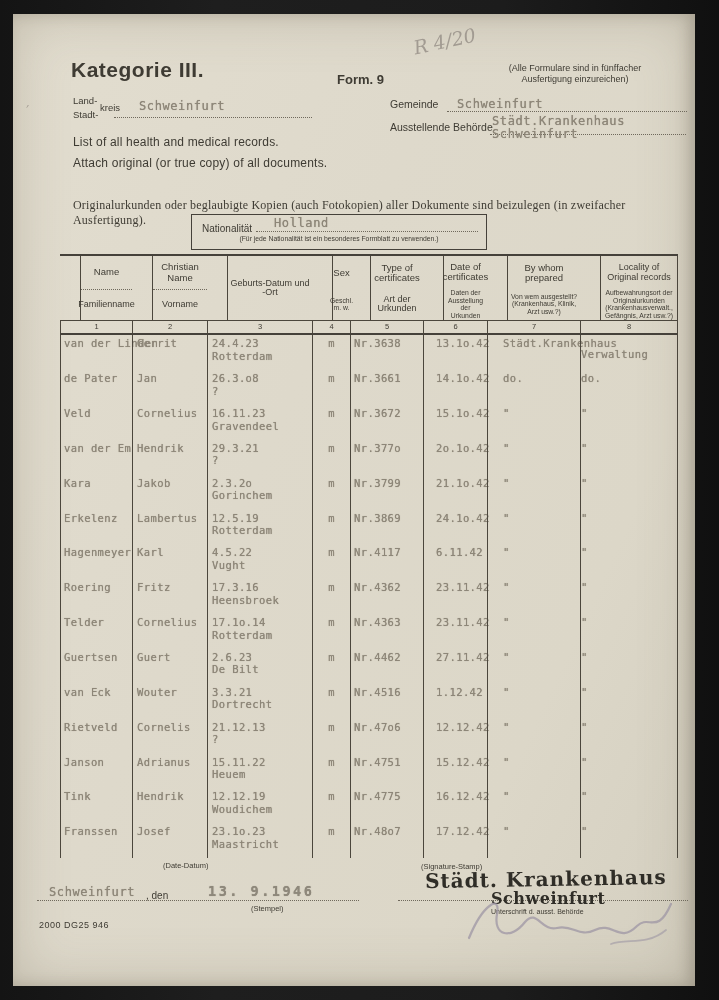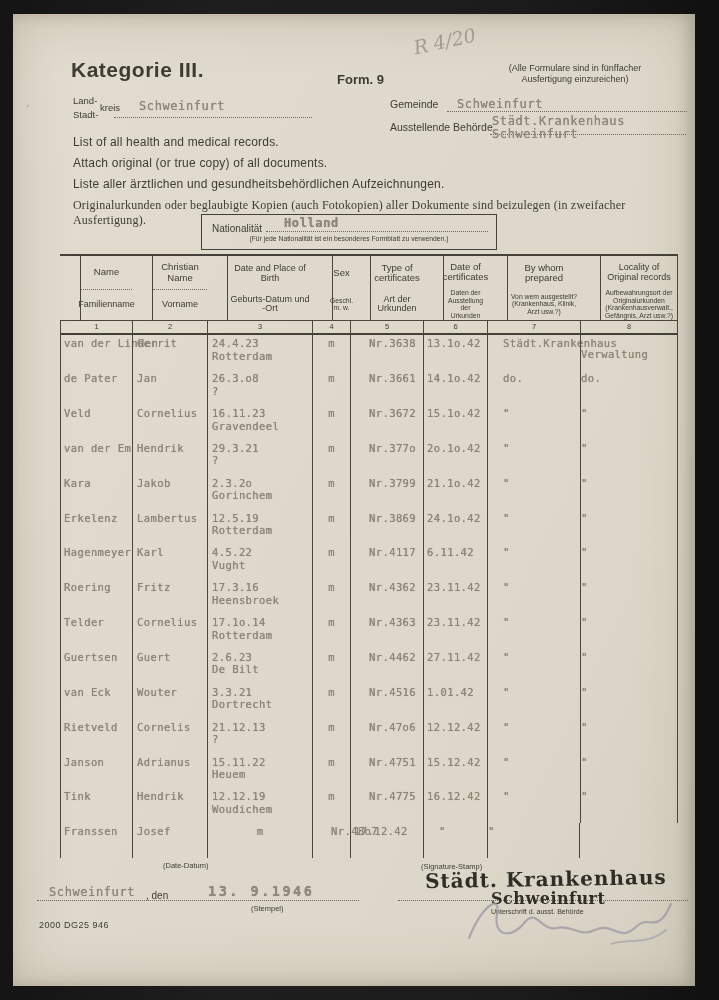--- a/index.html
+++ b/index.html
@@ -37,21 +37,21 @@
   .hde{min-height:30px;display:flex;align-items:center;justify-content:center;
        font-size:9px;line-height:9.5px;padding:1px 2px;box-sizing:border-box;width:100%;}
   .hde.tiny{font-size:6.8px;line-height:7.6px;}
   .dotsep{border-bottom:1px dotted #6f695c;width:100%;}
   .tnumrow .tc{border-top:1px solid #4b463c;border-bottom:2px solid #45413a;
        font-size:7.5px;text-align:center;color:#3e3b33;padding:1px 0 2px;}
   .tbody .tc{height:34.85px;font-family:"DejaVu Sans Mono",monospace;font-size:10.5px;
        line-height:12.5px;color:#8d8678;text-shadow:0 0 .7px #8d8678;letter-spacing:.4px;
        padding-top:2px;overflow:visible;white-space:nowrap;}
   .c0{padding-left:3px;} .c1{padding-left:4px;} .c2{padding-left:4px;}
-  .c3{text-align:center;} .c4{padding-left:18px;} .c5{padding-left:3px;}
+  .c3{text-align:center;} .c4{padding-left:3px;} .c5{padding-left:12px;}
   .c6{padding-left:15px;} .c7{}
   .v-offset{display:block;margin-top:11px;}
   
   .f-small{font-size:7.5px;}
   .stamp1{font-family:"DejaVu Serif",serif;font-weight:bold;font-size:20px;
           color:#2f2d27;letter-spacing:1px;transform:rotate(-1deg);white-space:nowrap;}
   .stamp2{font-family:"DejaVu Serif",serif;font-weight:bold;font-size:16px;
           color:#2f2d27;letter-spacing:.5px;white-space:nowrap;}
   .stamp3{font-size:7px;color:#3e3b33;white-space:nowrap;}
   .datestamp{font-family:"DejaVu Sans Mono",monospace;font-weight:bold;font-size:13.5px;
@@ -82,47 +82,45 @@
     <div class="abs dot" style="left:434px;top:97px;width:240px;"></div>
     <div class="abs typed" style="left:444px;top:83px;font-size:12px;">Schweinfurt</div>
 
     <div class="abs print" style="left:377px;top:107px;font-size:10.5px;">Ausstellende Behörde</div>
     <div class="abs dot" style="left:477px;top:120px;width:196px;"></div>
     <div class="abs typed" style="left:479px;top:100px;font-size:12px;">Städt.Krankenhaus</div>
     <div class="abs typed" style="left:479px;top:113px;font-size:12px;">Schweinfurt</div>
 
     <div class="abs print instr" style="left:60px;top:121px;">List of all health and medical records.</div>
     <div class="abs print instr" style="left:60px;top:142px;">Attach original (or true copy) of all documents.</div>
-    <div class="abs print instr" style="left:60px;top:163px;">Liste aller ärztlichen und gesundheitsbehördlichen Aufzeichnungen.</div>
     <div class="abs print instr" style="left:60px;top:184px;font-family:Liberation Serif, serif;">Originalurkunden oder beglaubigte Kopien (auch Fotokopien) aller Dokumente sind beizulegen (in zweifacher Ausfertigung).</div>
 
-    <div class="abs natbox" style="left:188px;top:200px;width:294px;height:34px;">
+    <div class="abs natbox" style="left:178px;top:200px;width:294px;height:34px;">
       <div class="natrow">
         <span class="print">Nationalität</span>
-        <span style="flex:1;border-bottom:1.4px dotted #6f695c;margin-left:4px;position:relative;height:12px;font-weight:bold;">
+        <span style="flex:1;border-bottom:1.4px dotted #6f695c;margin-left:4px;position:relative;height:12px;">
           <span class="typed" style="position:absolute;left:18px;top:-3px;font-size:12px;">Holland</span>
         </span>
       </div>
       <div class="print natnote">(Für jede Nationalität ist ein besonderes Formblatt zu verwenden.)</div>
     </div>
 
     <div class="tbl" id="tbl">
         <div class="trow">
           <div class="tc th">
             <div class="hen">Name</div>
             <div class="dotsep"></div>
             <div class="hde">Familienname</div>
           </div>
           <div class="tc th">
             <div class="hen">Christian Name</div>
             <div class="dotsep"></div>
             <div class="hde">Vorname</div>
           </div>
           <div class="tc th">
-            <div class="hen small">Date and Place of Birth</div>
             <div class="hde">Geburts-Datum und -Ort</div>
           </div>
           <div class="tc th">
             <div class="hen">Sex</div>
             <div class="hde tiny">Geschl. m. w.</div>
           </div>
           <div class="tc th">
             <div class="hen">Type of certificates</div>
             <div class="hde">Art der Urkunden</div>
           </div>
@@ -284,21 +282,21 @@
           </div>
           <div class="trow">
             <div class="tc c0">van Eck</div>
             <div class="tc c1">Wouter</div>
             <div class="tc c2">
               <div class="">3.3.21</div>
               <div class="">Dortrecht</div>
             </div>
             <div class="tc c3">m</div>
             <div class="tc c4">Nr.4516</div>
-            <div class="tc c5">1.01.42</div>
+            <div class="tc c5">1.12.42</div>
             <div class="tc c6">"</div>
             <div class="tc c7">"</div>
           </div>
           <div class="trow">
             <div class="tc c0">Rietveld</div>
             <div class="tc c1">Cornelis</div>
             <div class="tc c2">
               <div class="">21.12.13</div>
               <div class="">?</div>
             </div>
@@ -330,20 +328,24 @@
             </div>
             <div class="tc c3">m</div>
             <div class="tc c4">Nr.4775</div>
             <div class="tc c5">16.12.42</div>
             <div class="tc c6">"</div>
             <div class="tc c7">"</div>
           </div>
           <div class="trow">
             <div class="tc c0">Franssen</div>
             <div class="tc c1">Josef</div>
+            <div class="tc c2">
+              <div class="">23.1o.23</div>
+              <div class="">Maastricht</div>
+            </div>
             <div class="tc c3">m</div>
             <div class="tc c4">Nr.48o7</div>
             <div class="tc c5">17.12.42</div>
             <div class="tc c6">"</div>
             <div class="tc c7">"</div>
           </div>
         </div>
       </div>
 
     <div class="abs print f-small" style="left:150px;top:847px;">(Date-Datum)</div>

